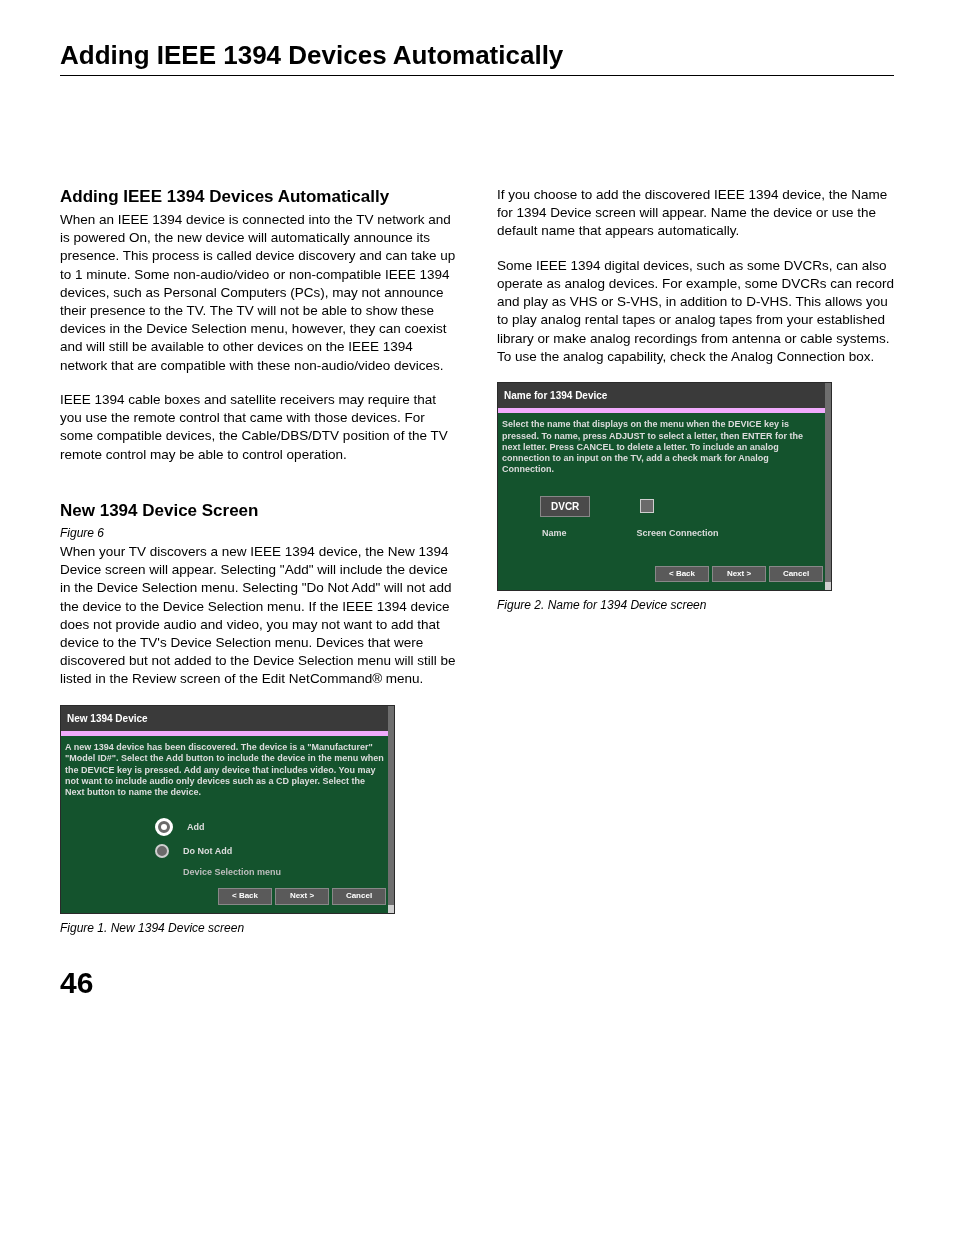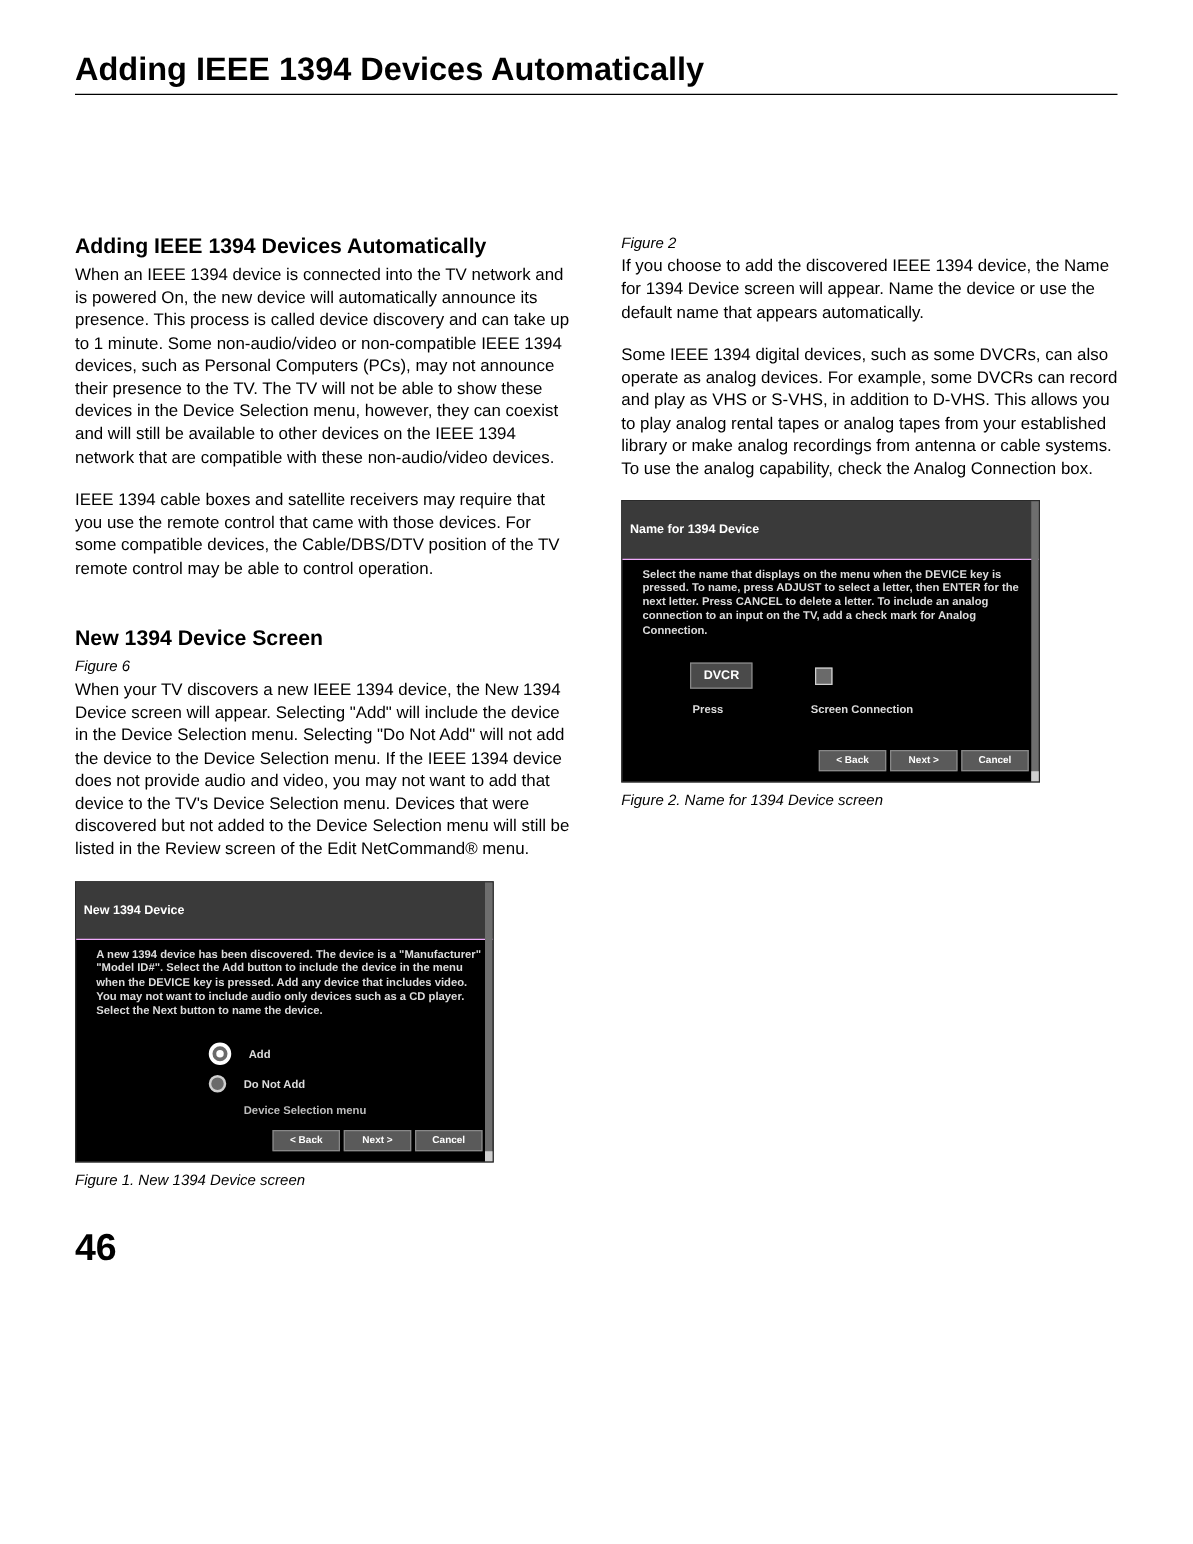--- a/index.html
+++ b/index.html
@@ -62,26 +62,26 @@
     font-size: 9px;
     border: 1px solid #2a2a2a;
     box-sizing: border-box;
     position: relative;
   }
   .dlg-title {
     background: #3a3a3a;
     color: #fff;
     font-weight: bold;
     font-size: 10px;
-    padding: 16px 6px;
-    border-bottom: 1px solid #f0abfc;
+    padding: 6px 6px;
+    border-bottom: 5px solid #f0abfc;
   }
   .dlg-body {
-    background: #000000;
-    padding: 6px 8px 6px 16px;
+    background: #14532d;
+    padding: 6px 8px 6px 4px;
     min-height: 165px;
     position: relative;
   }
   .dlg-instr {
     font-weight: bold;
     line-height: 1.25;
     margin-bottom: 20px;
   }
   .dlg-options {
     margin-left: 90px;
@@ -221,35 +221,34 @@
           </div>
         </div>
         <div class="dlg-scroll">
             <div class="thumb"></div>
           </div>
       </div>
       <div class="fig-caption">Figure 1. New 1394 Device screen</div>
     </div>
 
     <div class="col">
-      <div class="fig-label-small">Figure 2</div>
       <div class="para">If you choose to add the discovered IEEE 1394 device, the Name for 1394 Device screen will appear.  Name the device or use the default name that appears automatically.</div>
       <div class="para">Some IEEE 1394 digital devices, such as some DVCRs, can also operate as analog devices.  For example, some DVCRs can record and play as VHS or S-VHS, in addition to D-VHS.  This allows you to play analog rental tapes or analog tapes from your established library or make analog recordings from antenna or cable systems.  To use the analog capability, check the Analog Connection box.</div>
 
       <div class="dlg">
         <div class="dlg-title">Name for 1394 Device</div>
         <div class="dlg-body">
           <div class="dlg-instr">Select the name that displays on the menu when the DEVICE key is pressed.  To name, press ADJUST to select a letter, then ENTER for the next letter. Press CANCEL to delete a letter. To include an analog connection to an input on the TV, add a check mark for Analog Connection.</div>
 
           <div class="name-row">
             <span class="name-input">DVCR</span>
             <span class="checkbox"></span>
           </div>
           <div class="label-row">
-            <span>Press</span>
+            <span>Name</span>
             <span>Screen Connection</span>
           </div>
 
           <div class="btn-col">
             <div class="dlg-btn">&lt; Back</div>
             <div class="dlg-btn">Next &gt;</div>
             <div class="dlg-btn">Cancel</div>
           </div>
         </div>
         <div class="dlg-scroll">

